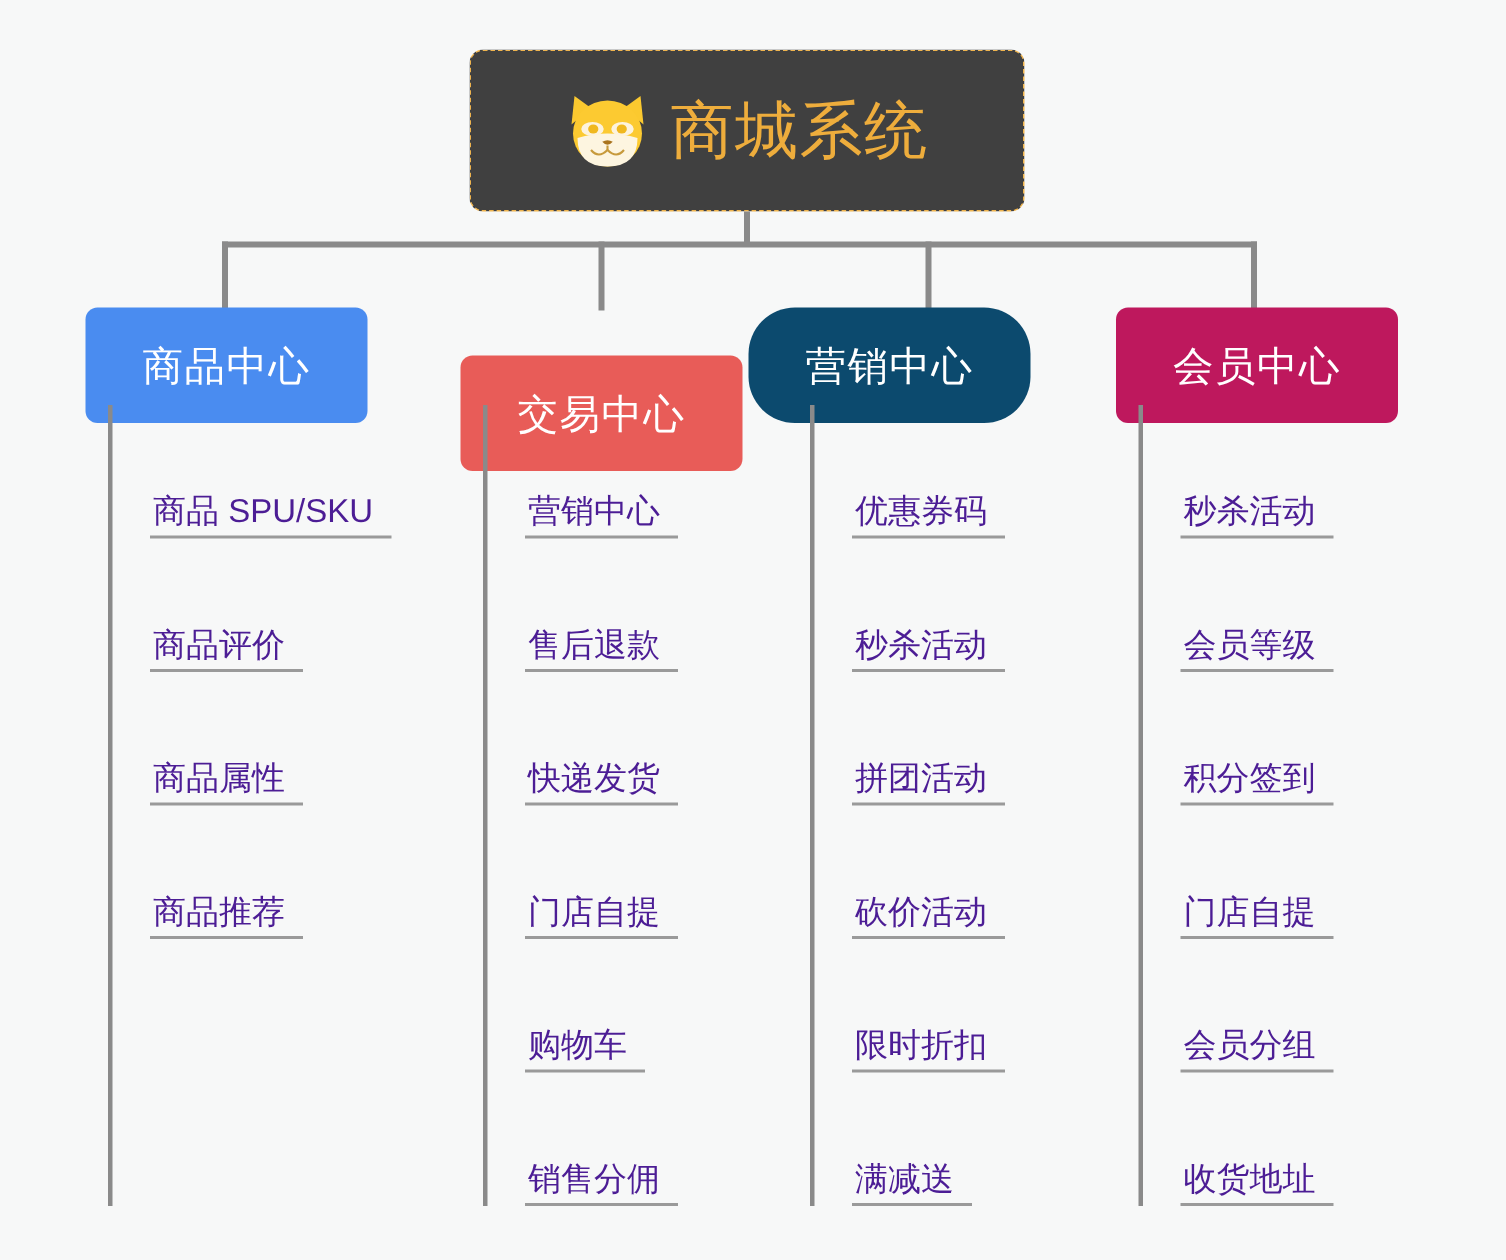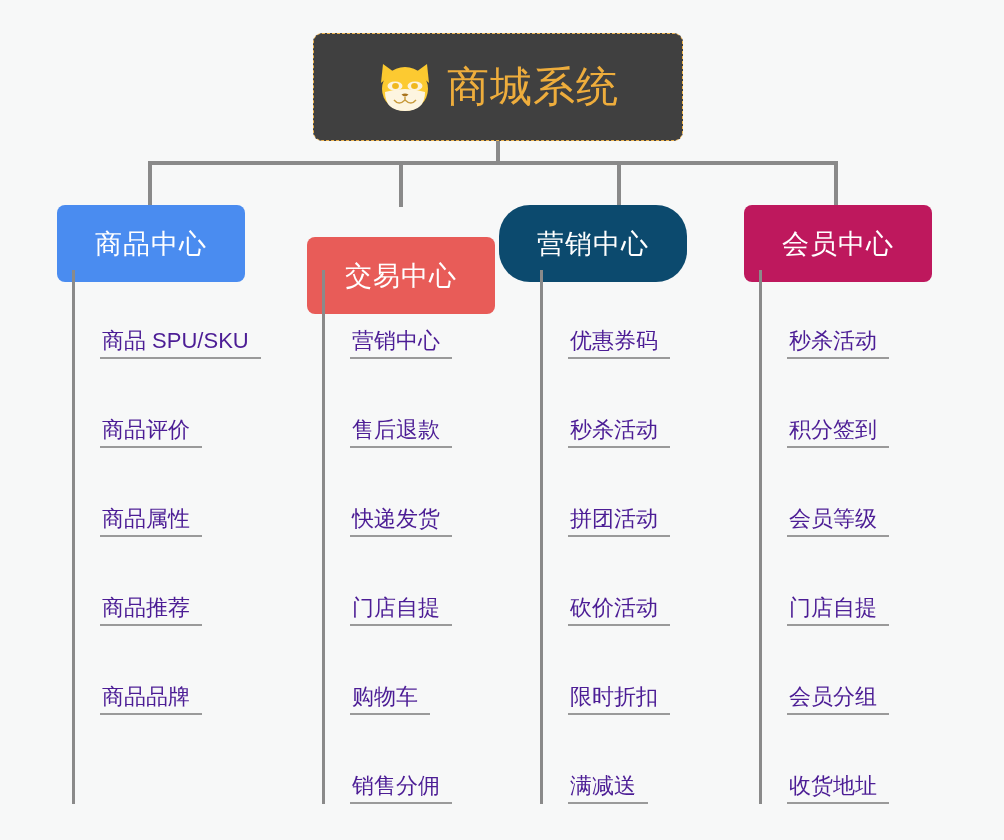--- a/index.html
+++ b/index.html
@@ -178,23 +178,20 @@
       </div>
     <div class="leaf-item">
         <span class="leaf-label">商品评价</span>
       </div>
     <div class="leaf-item">
         <span class="leaf-label">商品属性</span>
       </div>
     <div class="leaf-item">
         <span class="leaf-label">商品推荐</span>
       </div>
-    <div class="leaf-item">
-        <span class="leaf-label">商品品牌</span>
-      </div>
   </div>
 
   <div class="leaf-col" style="left:322px;">
     <div class="leaf-spine" style="background: rgb(138, 138, 138); height: 534px;"></div>
     <div class="leaf-item">
         <span class="leaf-label">营销中心</span>
       </div>
     <div class="leaf-item">
         <span class="leaf-label">售后退款</span>
       </div>
@@ -233,26 +230,26 @@
         <span class="leaf-label">满减送</span>
       </div>
   </div>
 
   <div class="leaf-col" style="left:759px;">
     <div class="leaf-spine" style="background: rgb(138, 138, 138); height: 534px;"></div>
     <div class="leaf-item">
         <span class="leaf-label">秒杀活动</span>
       </div>
     <div class="leaf-item">
+        <span class="leaf-label">会员等级</span>
+      </div>
+    <div class="leaf-item">
         <span class="leaf-label">积分签到</span>
       </div>
     <div class="leaf-item">
-        <span class="leaf-label">会员等级</span>
-      </div>
-    <div class="leaf-item">
         <span class="leaf-label">门店自提</span>
       </div>
     <div class="leaf-item">
         <span class="leaf-label">会员分组</span>
       </div>
     <div class="leaf-item">
         <span class="leaf-label">收货地址</span>
       </div>
   </div>
 

